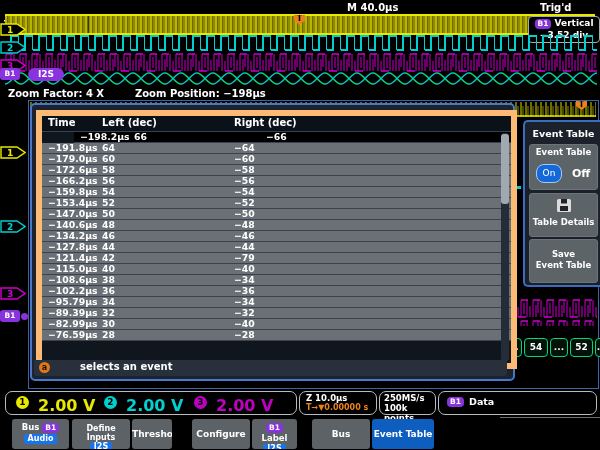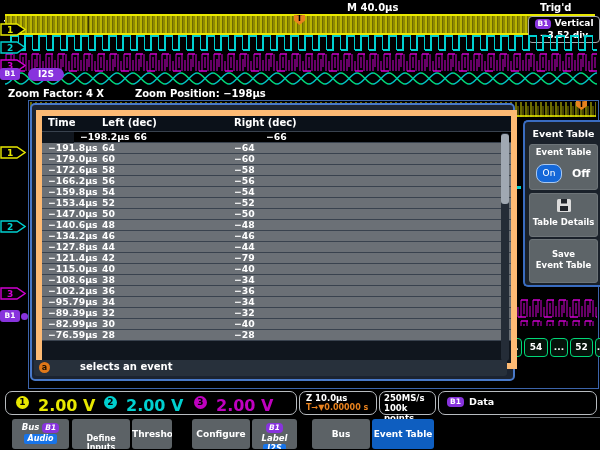--- a/index.html
+++ b/index.html
@@ -64,21 +64,21 @@
   .robox{background:#000;border:1px solid #b8bcc0;border-radius:7px;}
   .chbadge{border-radius:50%;width:13px;height:13px;color:#000;font-size:9px;font-weight:bold;
            text-align:center;line-height:13px;}
   .roval{font-size:16px;font-weight:bold;}
   .rotext{font-size:8.5px;font-weight:bold;color:#fff;line-height:10px;}
   .trigline{font-size:8px;font-weight:bold;color:#e8821e;}
   
   .mbtn{position:absolute;top:419px;height:30px;background:#5c6266;border-radius:3px;color:#fff;
         text-align:center;overflow:hidden;}
   .mbtn.selected{background:#0e5ec0;}
-  .mbtn .l{font-size:8.5px;font-weight:bold;line-height:10px;font-style:italic;}
+  .mbtn .l{font-size:8.5px;font-weight:bold;line-height:10px;}
   .mbtn .single{font-size:9px;font-weight:bold;line-height:30px;}
   .mbtn .tri{font-size:8px;font-weight:bold;line-height:9px;}
   .vbadge{background:#000;border:1px solid #a8acb0;border-radius:4px;}
   .vbadge div{font-size:9px;font-weight:bold;line-height:12px;text-align:center;color:#fff;}
 </style>
 </head>
 <body>
 
 <div class="screen">
 
@@ -338,21 +338,21 @@
     <span class="pill-b1 abs" style="left:8px;top:5px">B1</span>
     <span class="abs roval" style="left:30px;top:4px;color:#fff;font-size:9.5px">Data</span>
   </div>
 
   <div class="mbtn" style="left:12px;width:57px">
     <div class="l" style="margin-top:3px"><span>Bus</span>
       <span class="pill-b1">B1</span></div>
     <div class="l"><span class="pill-hl">Audio</span></div>
   </div>
   <div class="mbtn" style="left:72px;width:58px">
-    <div class="tri" style="margin-top:15px">Define</div>
+    <div class="tri" style="margin-top:5px">Define</div>
     <div class="tri">Inputs</div>
     <div class="tri"><span class="pill-hl">I2S</span></div>
   </div>
   <div class="mbtn" style="left:132px;width:40px">
     <div class="single">Thresholds</div>
   </div>
   <div class="mbtn" style="left:192px;width:58px">
     <div class="single">Configure</div>
   </div>
   <div class="mbtn" style="left:252px;width:45px">

